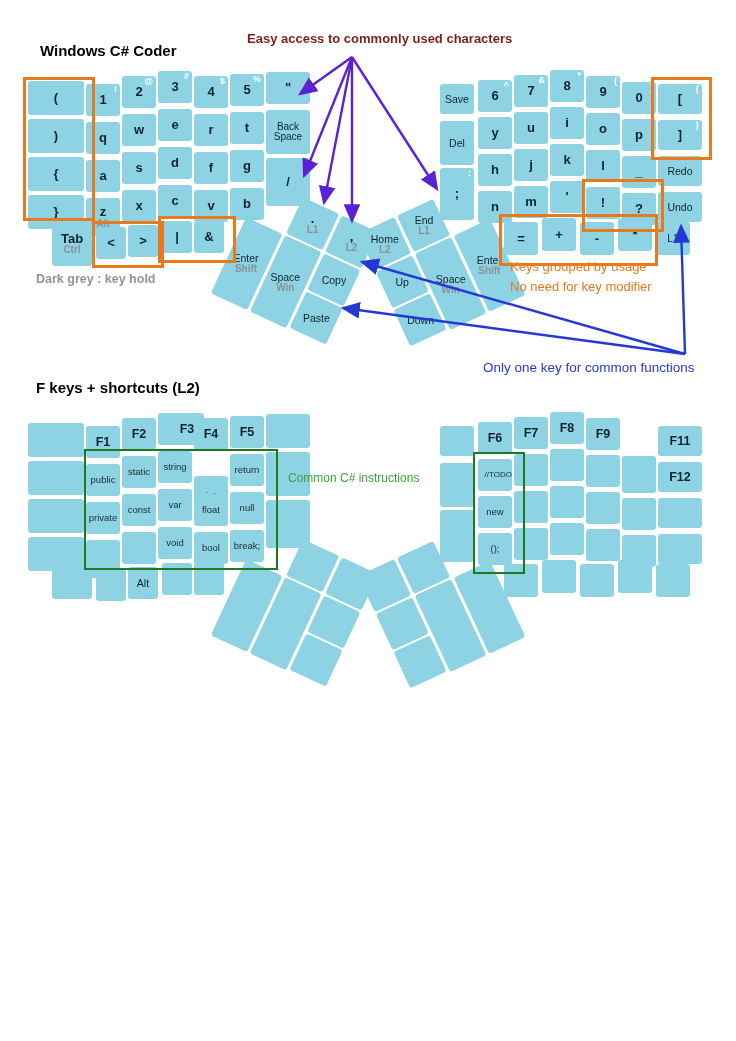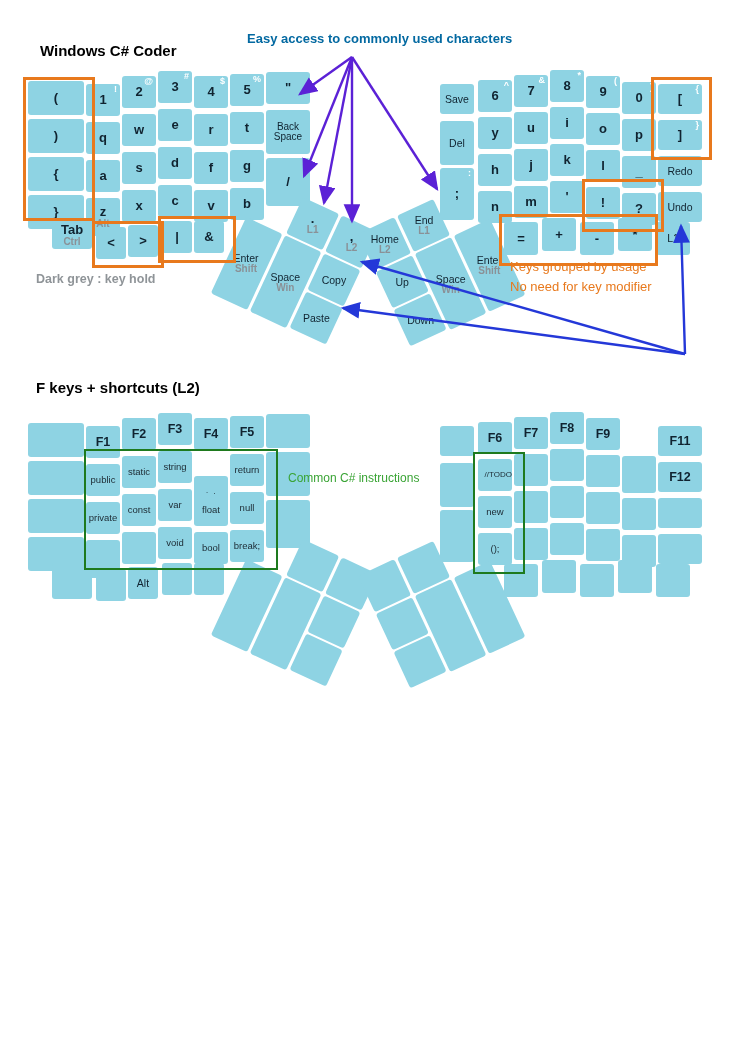--- a/index.html
+++ b/index.html
@@ -15,21 +15,21 @@
   .key.f{font-size:12.5px;}
   .key.kw{font-weight:normal;font-size:9.5px;color:#1c2a33;}
   .key.kws{font-weight:normal;font-size:8px;color:#1c2a33;justify-content:flex-end;}
   .key.tab .t{font-size:13px;}
   .cluster{position:absolute;width:128px;height:128px;transform-origin:0 0;z-index:2;}
   .box{position:absolute;background:transparent;z-index:4;pointer-events:none;}
   .box.orange{border:3px solid #e8791d;}
   .box.green{border:2px solid #1e7a1e;}
   .note{position:absolute;white-space:nowrap;z-index:3;}
   .title{font-size:15px;font-weight:bold;color:#000;}
-  .purple-note{font-size:13px;font-weight:bold;color:#0369a1;}
+  .purple-note{font-size:13px;font-weight:bold;color:#7f1d1d;}
   .orange-note{font-size:13px;color:#e8791d;}
   .blue-note{font-size:13.5px;color:#2438d8;}
   .grey-note{font-size:12.5px;font-weight:bold;color:#8f9498;}
   .green-note{font-size:12px;color:#3aa435;}
   svg.overlay{position:absolute;left:0;top:0;z-index:5;pointer-events:none;}
 </style>
 </head>
 <body>
 
 <div class="page">
@@ -187,21 +187,21 @@
     <div class="key bs" style="left: 266px; top: 110px; width: 44px; height: 44px;">
       <span class="lbl">
         <span class="t">Back Space</span>
       </span>
     </div>
     <div class="key" style="left: 266px; top: 158px; width: 44px; height: 48px;">
       <span class="lbl">
         <span class="t">/</span>
       </span>
     </div>
-    <div class="key tab" style="left: 52px; top: 221px; width: 40px; height: 28px;">
+    <div class="key tab" style="left: 52px; top: 221px; width: 40px; height: 45px;">
       <span class="lbl">
         <span class="t">Tab</span>
         <span class="sub">Ctrl</span>
       </span>
     </div>
     <div class="key" style="left: 96px; top: 227px; width: 30px; height: 32px;">
       <span class="lbl">
         <span class="t">&lt;</span>
       </span>
     </div>
@@ -417,21 +417,21 @@
       <span class="lbl">
         <span class="t">static</span>
       </span>
     </div>
     <div class="key kw" style="left: 122px; top: 494px; width: 34px; height: 32px;">
       <span class="lbl">
         <span class="t">const</span>
       </span>
     </div>
     <div class="key" style="left: 122px; top: 532px; width: 34px; height: 32px;"></div>
-    <div class="key f" style="left: 158px; top: 413px; width: 34px; height: 32px;">
+    <div class="key f" style="left: 158px; top: 413px; width: 34px; height: 32px; padding-left: 12px;">
       <span class="lbl">
         <span class="t">F3</span>
       </span>
     </div>
     <div class="key kw" style="left: 158px; top: 451px; width: 34px; height: 32px;">
       <span class="lbl">
         <span class="t">string</span>
       </span>
     </div>
     <div class="key kw" style="left: 158px; top: 489px; width: 34px; height: 32px;">
@@ -662,15 +662,16 @@
     <div class="box orange" style="left: 582px; top: 179px; width: 76px; height: 47px;"></div>
     <div class="box orange" style="left: 499px; top: 214px; width: 153px; height: 46px;"></div>
     <div class="box orange" style="left: 651px; top: 77px; width: 55px; height: 77px;"></div>
     <div class="box green" style="left: 84px; top: 449px; width: 190px; height: 117px;"></div>
     <div class="box green" style="left: 473px; top: 452px; width: 48px; height: 118px;"></div>
     <div class="note title" style="left: 40px; top: 42px;">Windows C# Coder</div>
     <div class="note purple-note" style="left: 247px; top: 31px;">Easy access to commonly used characters</div>
     <div class="note grey-note" style="left: 36px; top: 272px; text-align: center;">Dark grey : key hold</div>
     <div class="note orange-note" style="left: 510px; top: 259px;">Keys grouped by usage</div>
     <div class="note orange-note" style="left: 510px; top: 279px;">No need for key modifier</div>
+    <div class="note blue-note" style="left: 483px; top: 360px;">Only one key for common functions</div>
     <div class="note title" style="left: 36px; top: 379px;">F keys + shortcuts (L2)</div>
     <div class="note green-note" style="left: 288px; top: 471px;">Common C# instructions</div>
   </div>
 
 </body></html>

